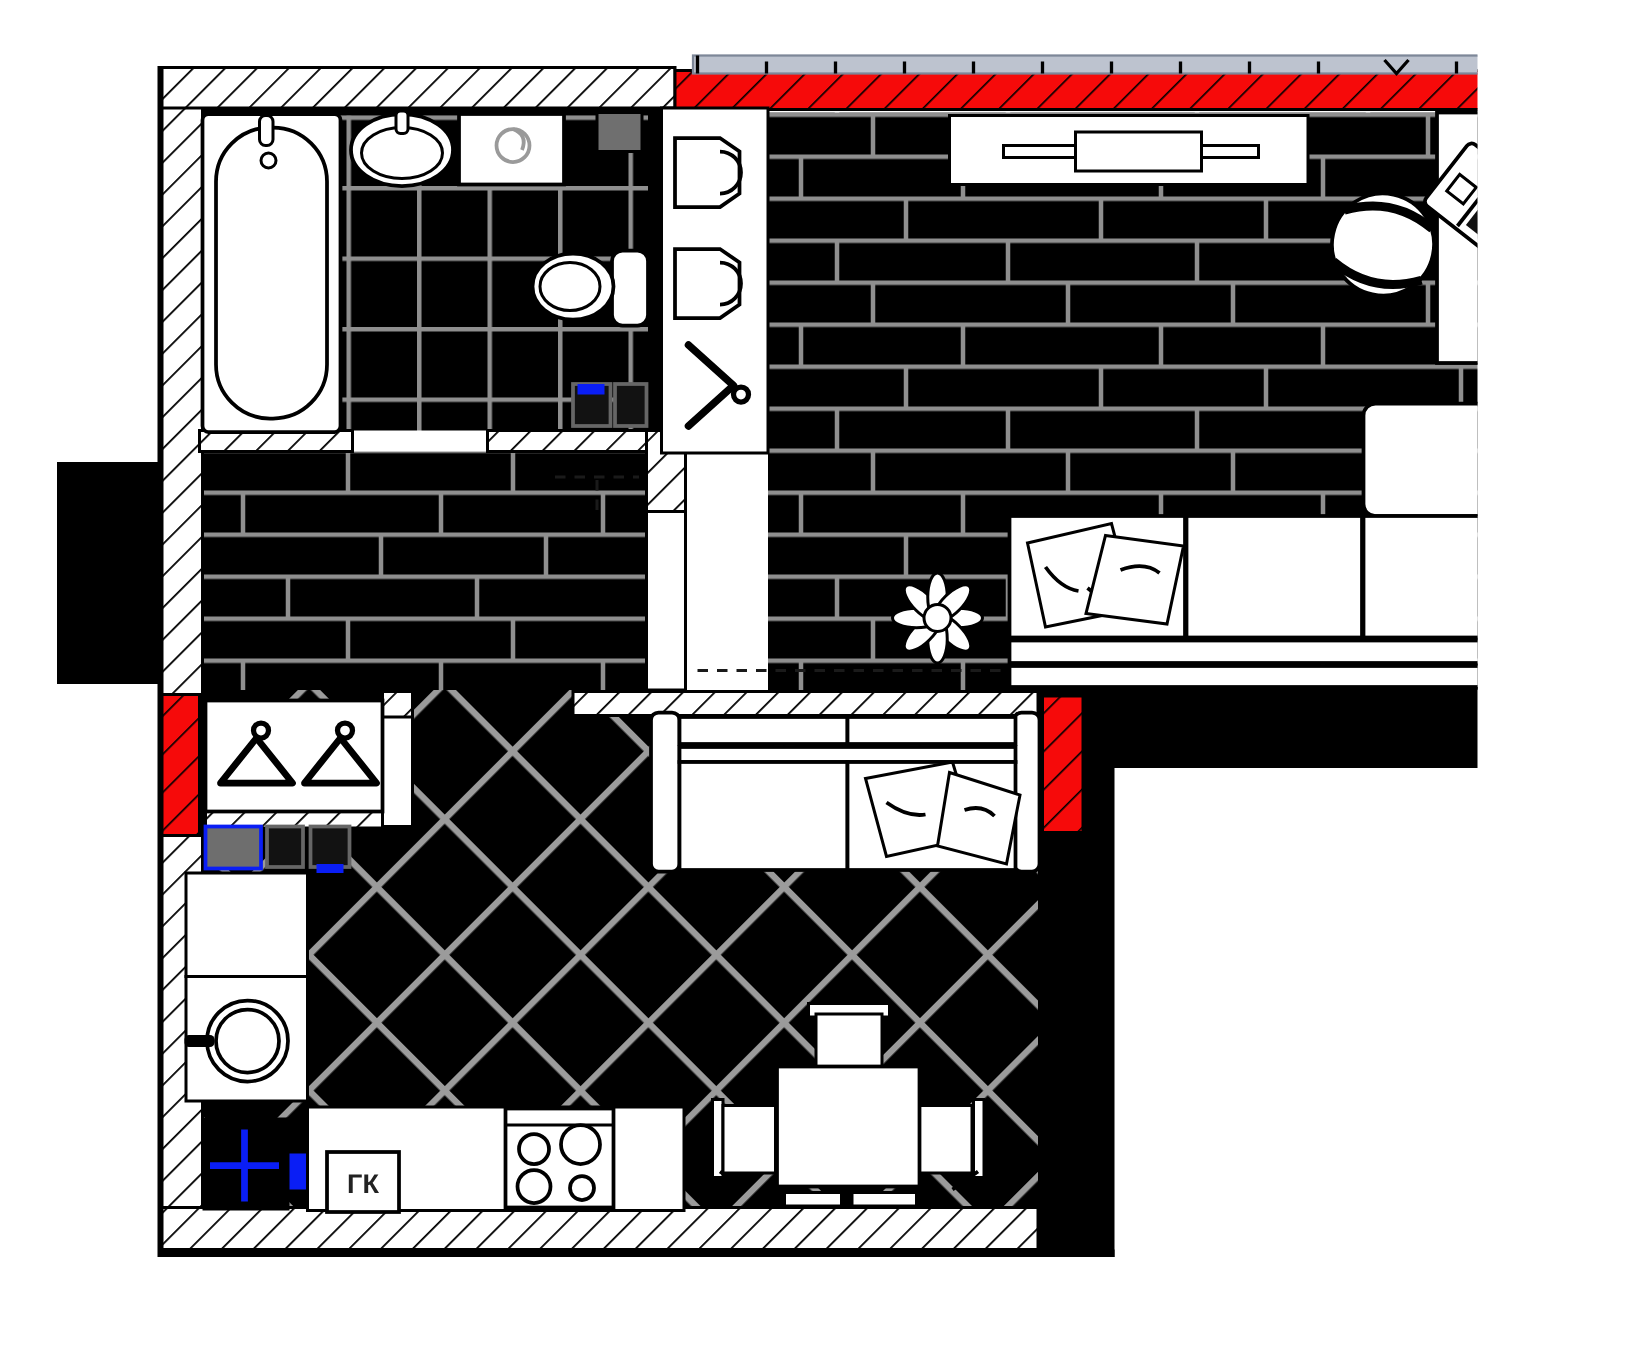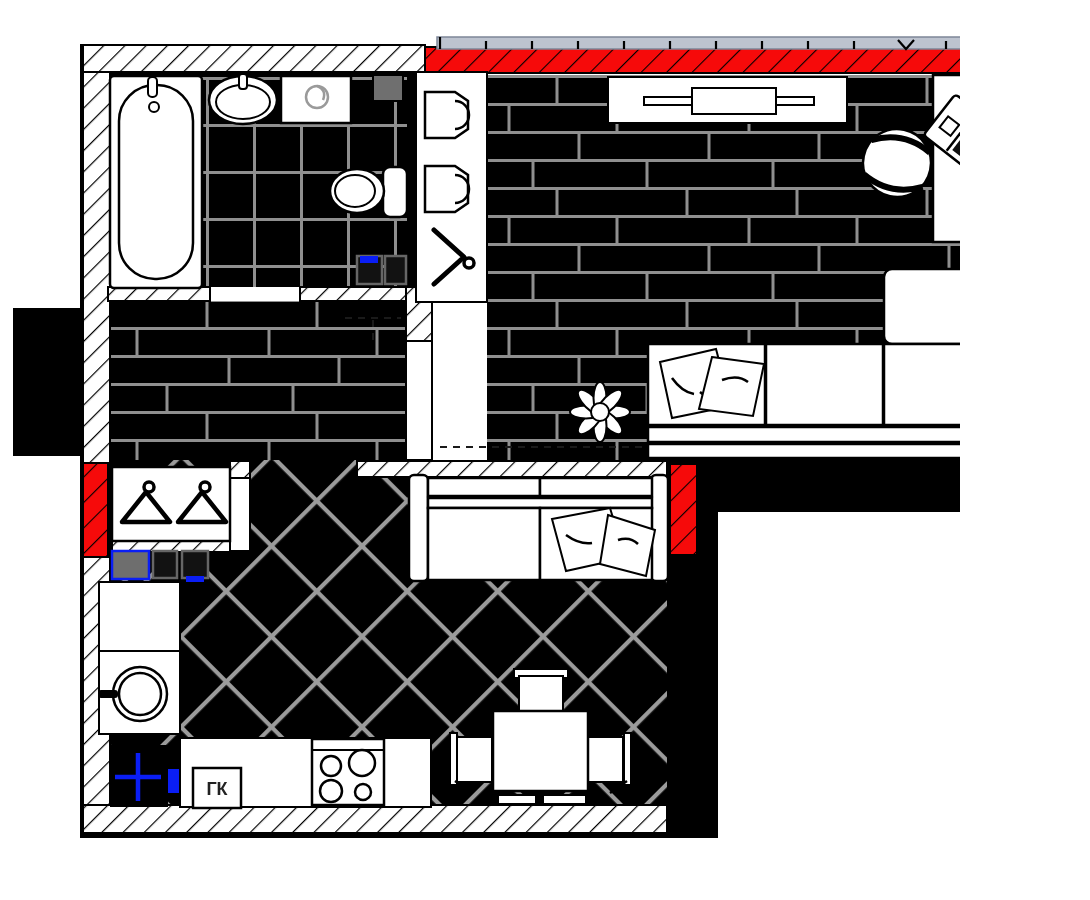--- a/index.html
+++ b/index.html
@@ -1,17 +1,17 @@
 <!DOCTYPE html>
 <html style="--red: #f60a0a; --blue: #0a1ef5; --seam: #8f8f8f; --lattice: #9b9b9b; --window: #bdc3cf; --gray_box: #6e6e6e; --glyph_gray: #9a9a9a;"><head>
 <meta charset="utf-8">
 <style>
   html,body{margin:0;padding:0;background:#fff;}
   #stage{position:relative;width:960px;height:900px;background:#fff;overflow:hidden;
-         font-family:"Liberation Sans", sans-serif;}
+         font-family:"Liberation Sans", sans-serif;margin-left:25px;}
   svg{display:block}
   .wall-black{fill:#000;}
   .hatch{fill:url(#hatch);stroke:#000;stroke-width:2;}
   .redseg{fill:url(#redhatch);stroke:#000;stroke-width:2;}
   .furn{fill:#fff;stroke:#000;stroke-width:2.5;}
   .furn-thin{fill:#fff;stroke:#000;stroke-width:2;}
   .nofill{fill:none;stroke:#000;stroke-width:2.5;}
   .bluefill{fill:var(--blue);}
   .blueline{stroke:var(--blue);stroke-width:4.5;fill:none;}
   .window-band{fill:var(--window);stroke:#7d8798;stroke-width:1.5;}

